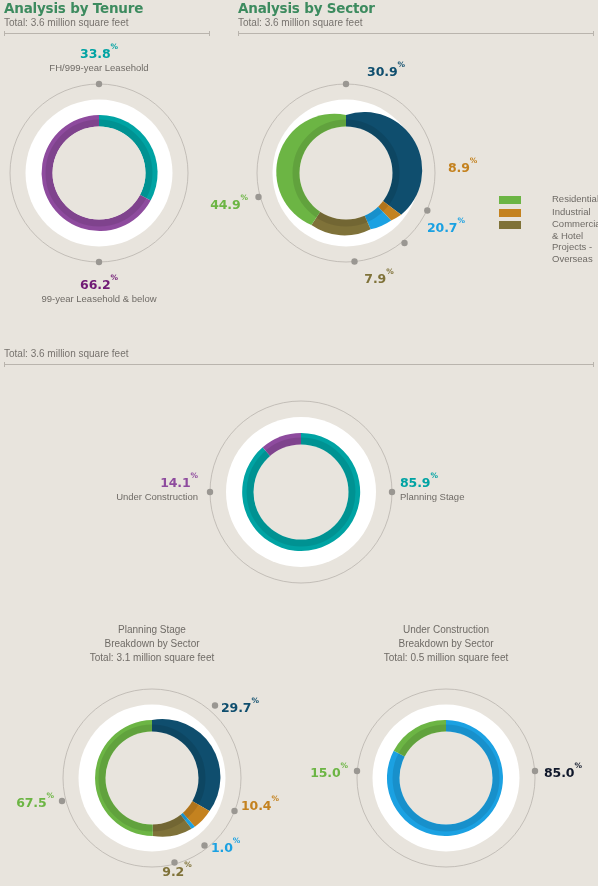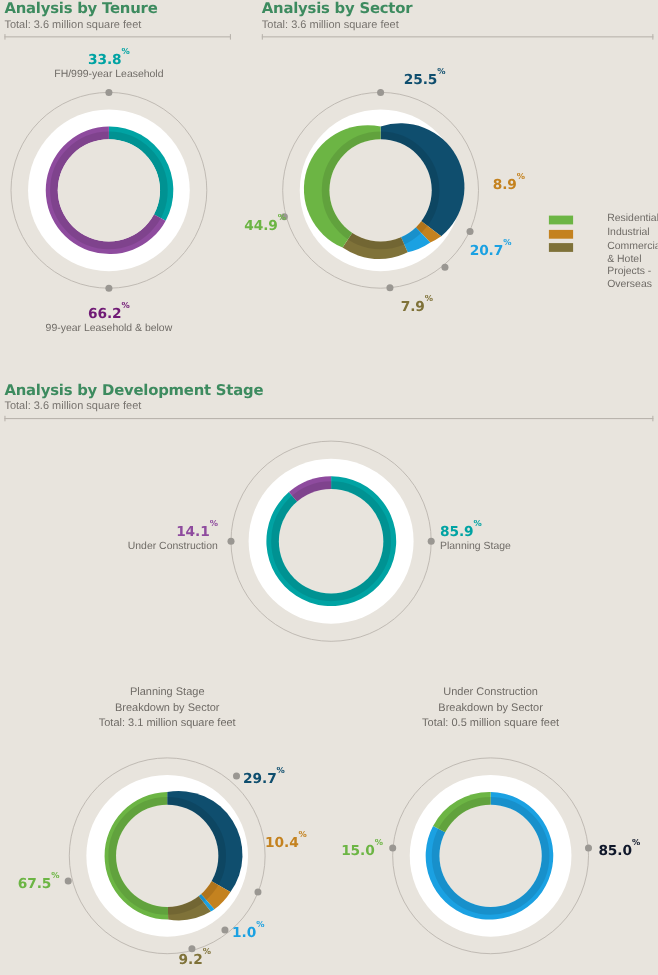--- a/index.html
+++ b/index.html
@@ -151,52 +151,51 @@
     <circle cx="94" cy="94" r="46.5" fill="#e8e4dd"></circle>
     <circle cx="94" cy="5" r="3.2" fill="#9a9792"></circle>
     <circle cx="175.3" cy="131.5" r="3.2" fill="#9a9792"></circle>
     <circle cx="152.5" cy="164" r="3.2" fill="#9a9792"></circle>
     <circle cx="102.5" cy="182.5" r="3.2" fill="#9a9792"></circle>
     <circle cx="6.5" cy="118" r="3.2" fill="#9a9792"></circle>
   </svg>
 </div>
 
 <div class="lbl ctr" style="left:386px;top:62px;">
-  <span class="pct" style="color:#0f4e6e;"><span>25.5</span><sup>%</sup></span>
+  <span class="pct" style="color:#0f4e6e;"><span>30.9</span><sup>%</sup></span>
 </div>
 <div class="lbl rgt" style="left:448px;top:158px;">
   <span class="pct" style="color:#c4821f;"><span>8.9</span><sup>%</sup></span>
 </div>
 <div class="lbl rgt" style="left:427px;top:218px;">
   <span class="pct" style="color:#1ba1e2;"><span>20.7</span><sup>%</sup></span>
 </div>
 <div class="lbl ctr" style="left:379px;top:269px;">
   <span class="pct" style="color:#7f7239;"><span>7.9</span><sup>%</sup></span>
 </div>
-<div class="lbl lft" style="left:248px;top:195px;margin-left:12px;">
+<div class="lbl lft" style="left:248px;top:195px;">
   <span class="pct" style="color:#6cb544;"><span>44.9</span><sup>%</sup></span>
 </div>
 
 <div class="legend" style="left:499px;top:193px;width:95px;">
   <div class="legend-row">
     <span class="sw" style="background:#6cb544;"></span>
     <span class="legend-txt">Residential</span>
   </div>
   <div class="legend-row">
     <span class="sw" style="background:#c4821f;"></span>
     <span class="legend-txt">Industrial</span>
   </div>
   <div class="legend-row">
     <span class="sw" style="background:#7f7239;"></span>
     <span class="legend-txt">Commercial &amp; Hotel Projects - Overseas</span>
   </div>
 </div>
 
 <div class="section" style="left:4px;top:347px;width:590px;">
-  <div class="sec-title">Analysis by Development Stage</div>
   <div class="sec-sub">Total: 3.6 million square feet</div>
   <div class="rule-wrap">
     <div class="rule" style="width:590px;"></div>
   </div>
 </div>
 
 <div class="chart" style="left:205px;top:396px;width:192px;height:192px;">
   <svg width="192" height="192" viewBox="0 0 192 192">
     <circle cx="96" cy="96" r="91" fill="none" stroke="#b9b4ad" stroke-width="0.8"></circle>
     <circle cx="96" cy="96" r="75" fill="#ffffff"></circle>
@@ -246,21 +245,21 @@
     <circle cx="176.5" cy="127" r="3.2" fill="#9a9792"></circle>
     <circle cx="146.5" cy="161.5" r="3.2" fill="#9a9792"></circle>
     <circle cx="116.5" cy="178.5" r="3.2" fill="#9a9792"></circle>
     <circle cx="4" cy="117" r="3.2" fill="#9a9792"></circle>
   </svg>
 </div>
 
 <div class="lbl rgt" style="left:221px;top:698px;">
   <span class="pct" style="color:#0f4e6e;"><span>29.7</span><sup>%</sup></span>
 </div>
-<div class="lbl rgt" style="left:241px;top:756px;">
+<div class="lbl rgt" style="left:241px;top:796px;">
   <span class="pct" style="color:#c4821f;"><span>10.4</span><sup>%</sup></span>
 </div>
 <div class="lbl rgt" style="left:211px;top:838px;">
   <span class="pct" style="color:#1ba1e2;"><span>1.0</span><sup>%</sup></span>
 </div>
 <div class="lbl ctr" style="left:177px;top:862px;">
   <span class="pct" style="color:#7f7239;"><span>9.2</span><sup>%</sup></span>
 </div>
 <div class="lbl lft" style="left:54px;top:793px;">
   <span class="pct" style="color:#6cb544;"><span>67.5</span><sup>%</sup></span>

